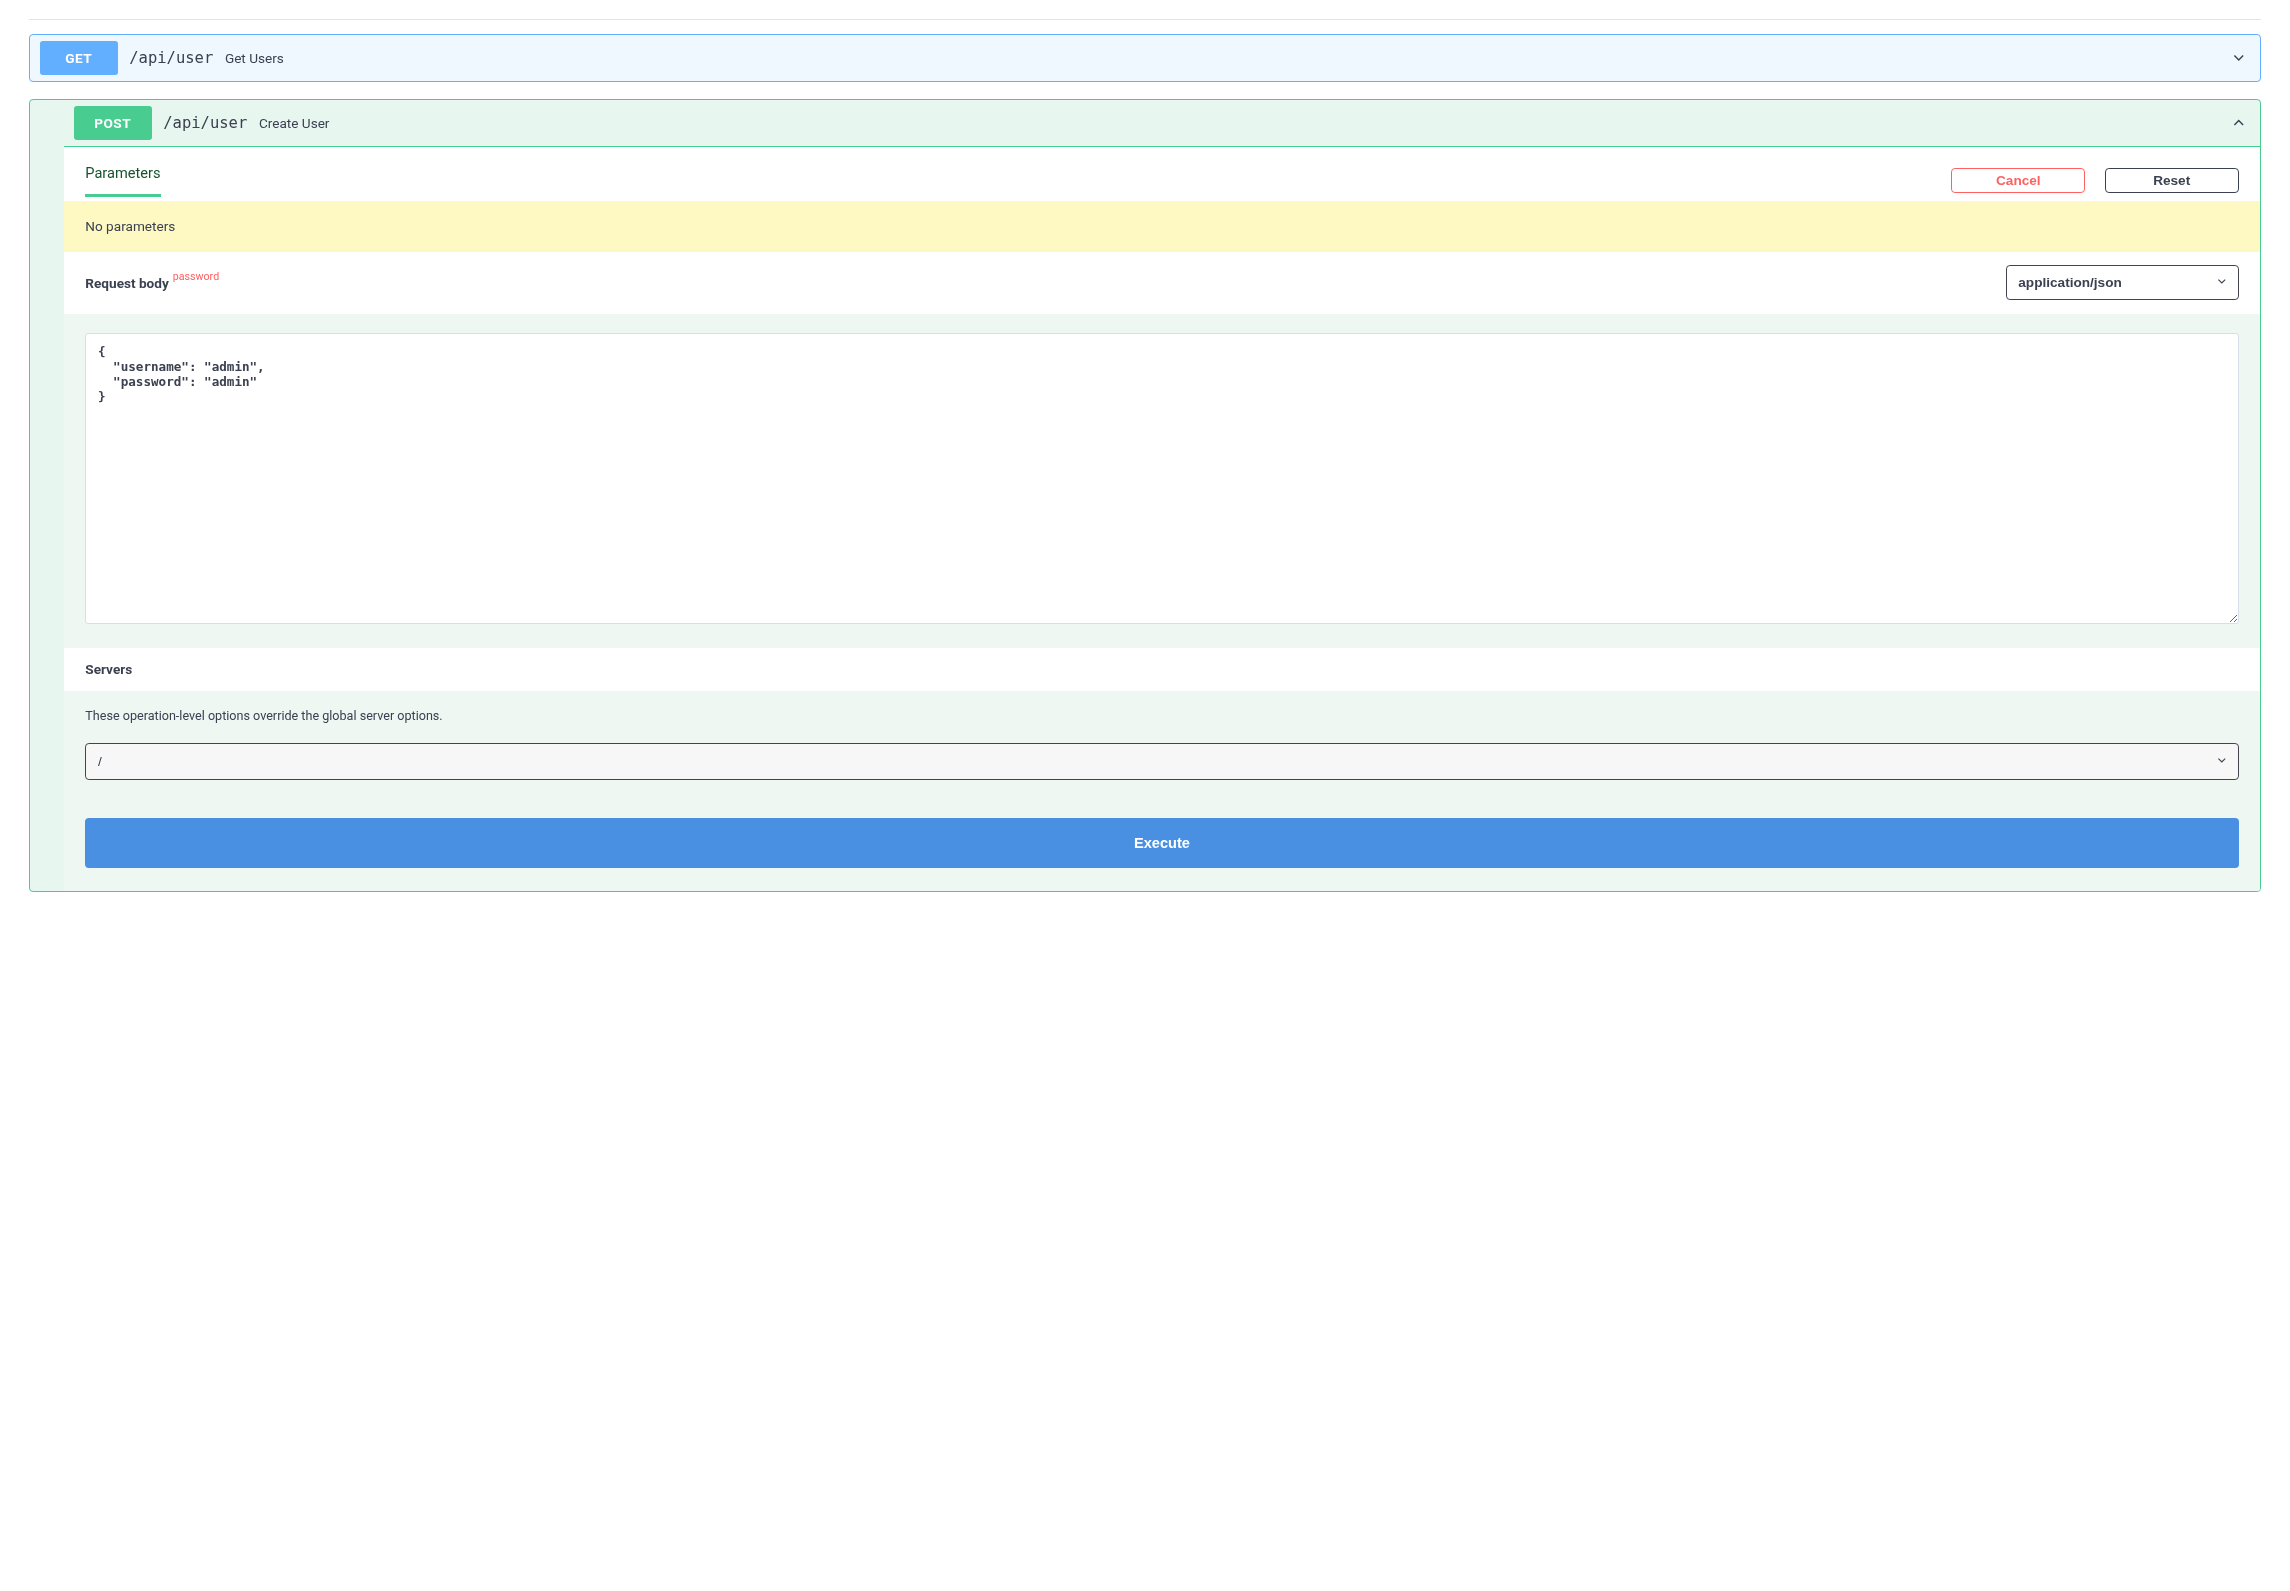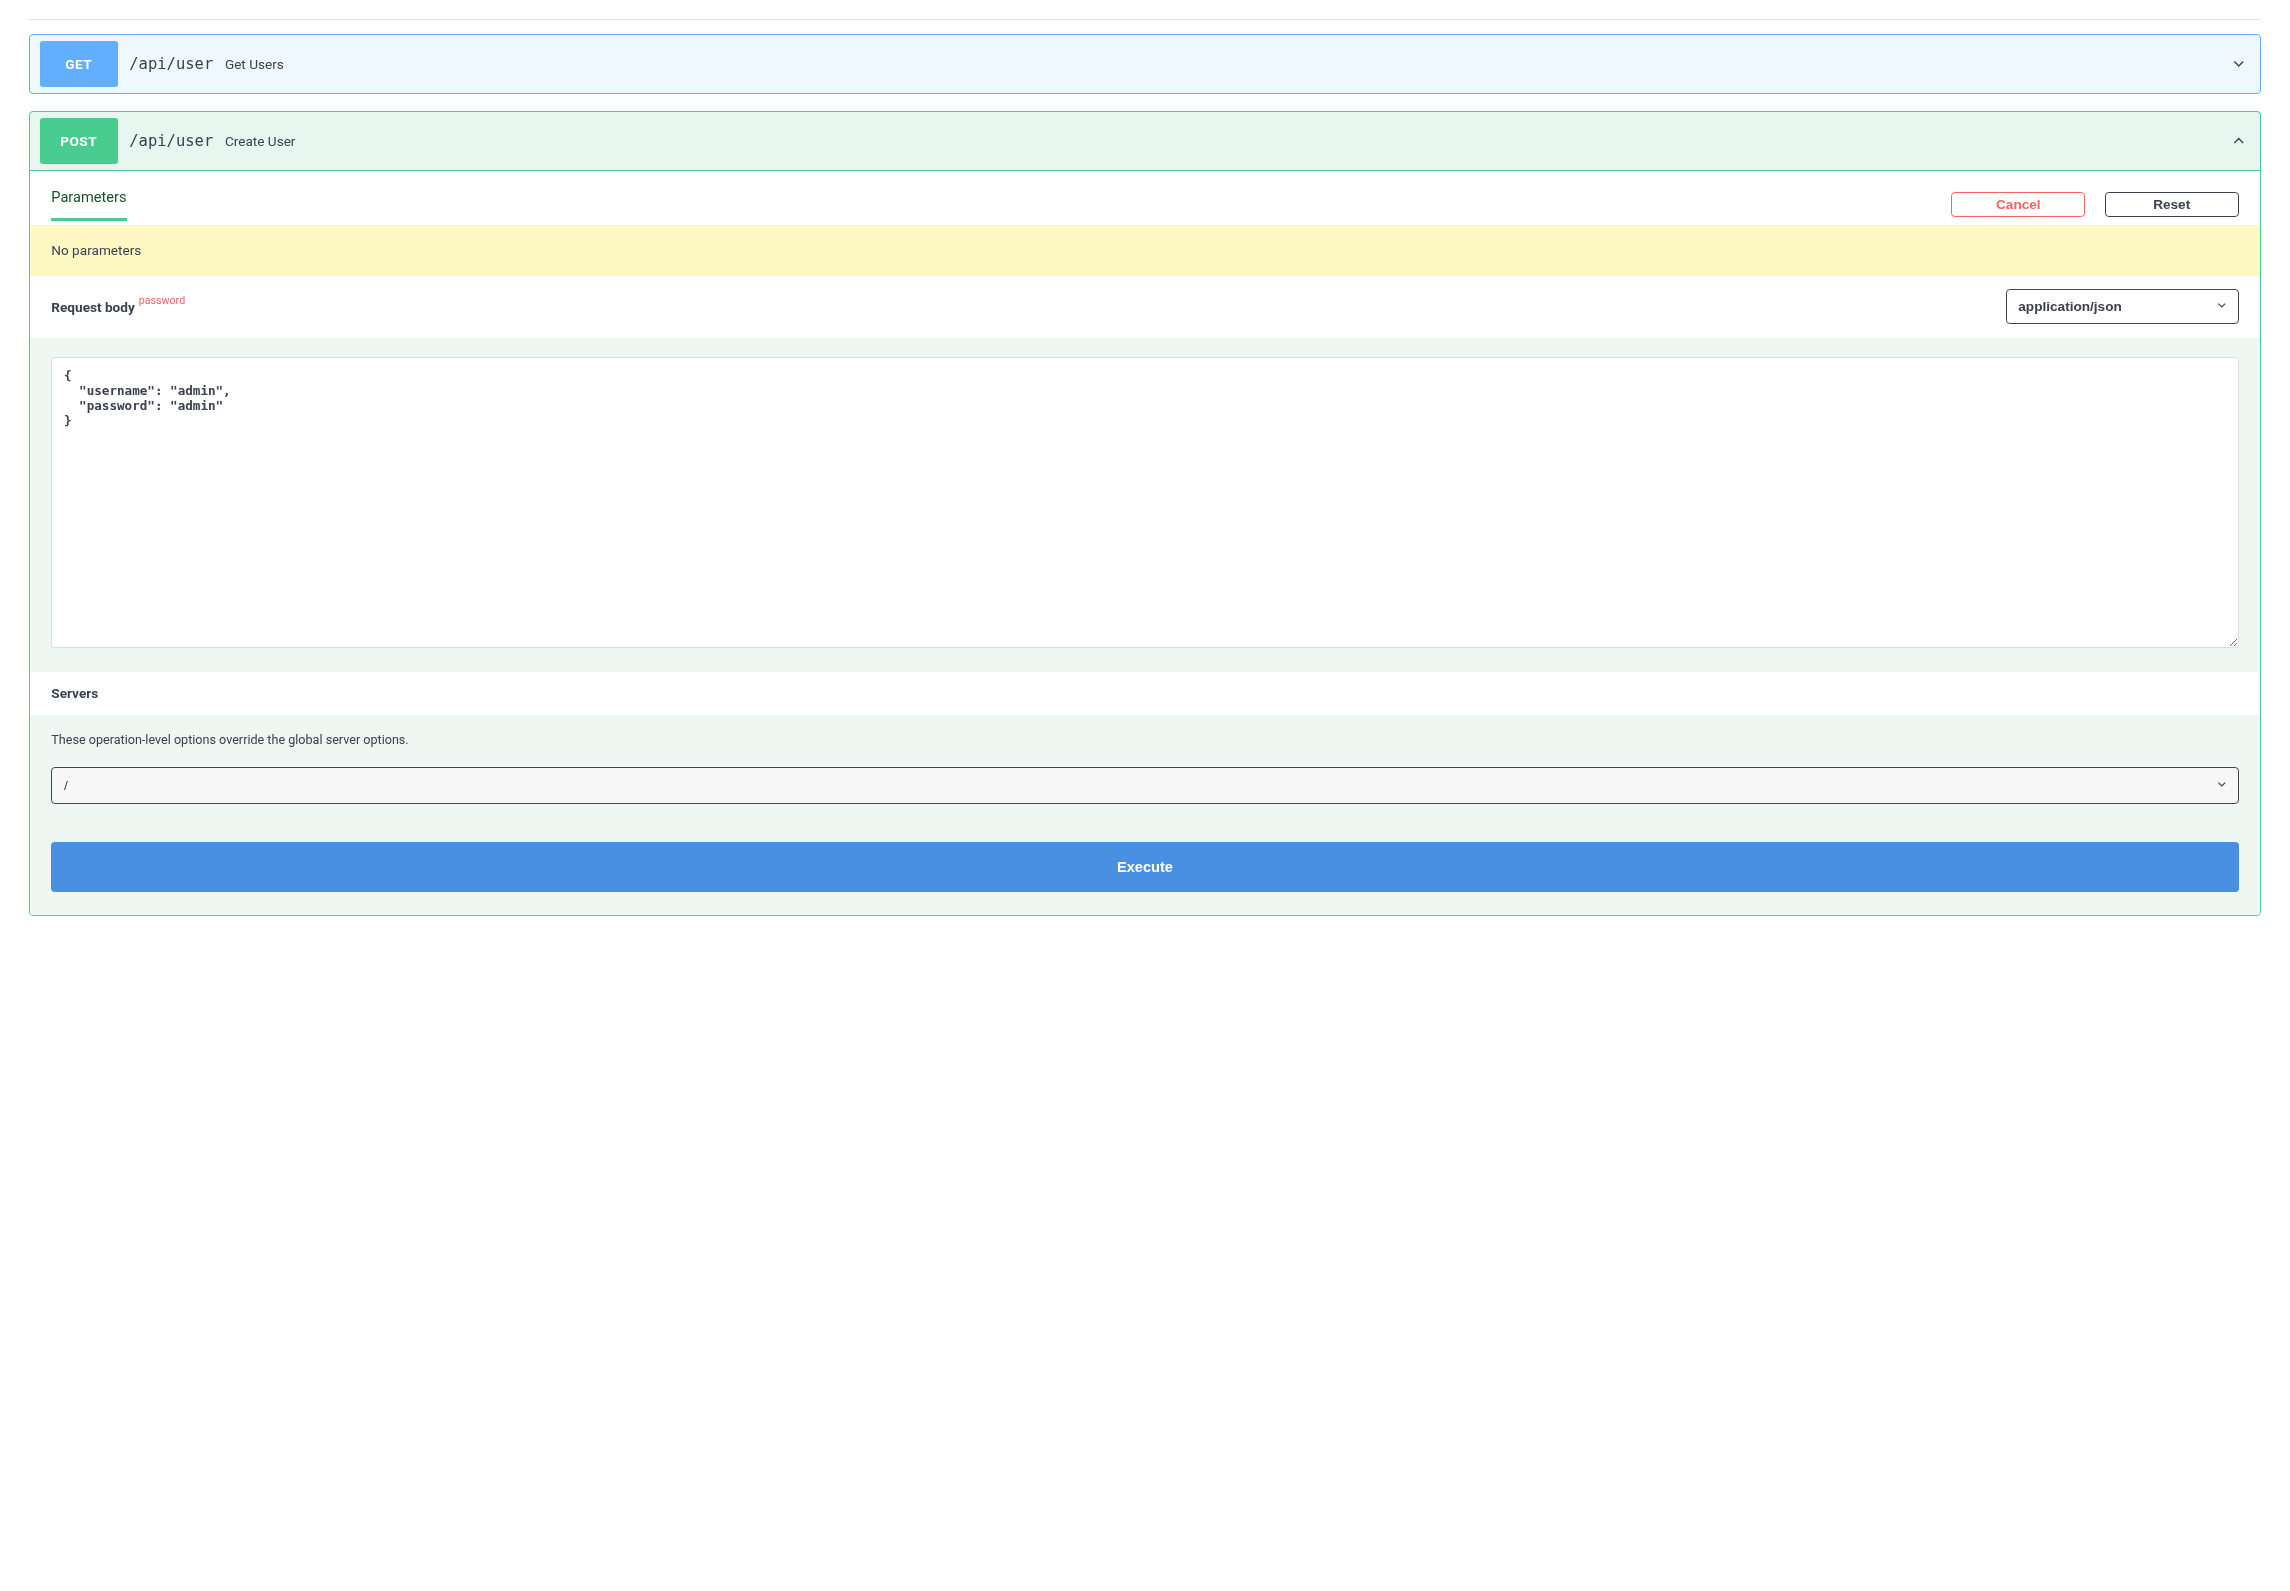--- a/index.html
+++ b/index.html
@@ -18,33 +18,34 @@
       margin-bottom: 17.5px;
       overflow: hidden;
     }
     .endpoint.get {
       border: 1px solid #61affe;
       background: #eff7ff;
     }
     .endpoint.post {
       border: 1px solid #49cc90;
       background: #e8f6f0;
+      padding-left: 34px;
     }
     .ep-header {
       display: flex;
       align-items: center;
       padding: 5.8px 9.7px;
       cursor: pointer;
     }
     .method-badge {
       display: inline-flex;
       align-items: center;
       justify-content: center;
       min-width: 78px;
-      height: 46px;
+      height: 34px;
       border-radius: 2.9px;
       color: #fff;
       font-weight: 700;
       font-size: 13.6px;
       letter-spacing: 0.5px;
     }
     .method-badge.get { background: #61affe; }
     .method-badge.post { background: #49cc90; }
     .ep-path {
       font-family: ui-monospace, SFMono-Regular, Menlo, Monaco, Consolas, monospace;

